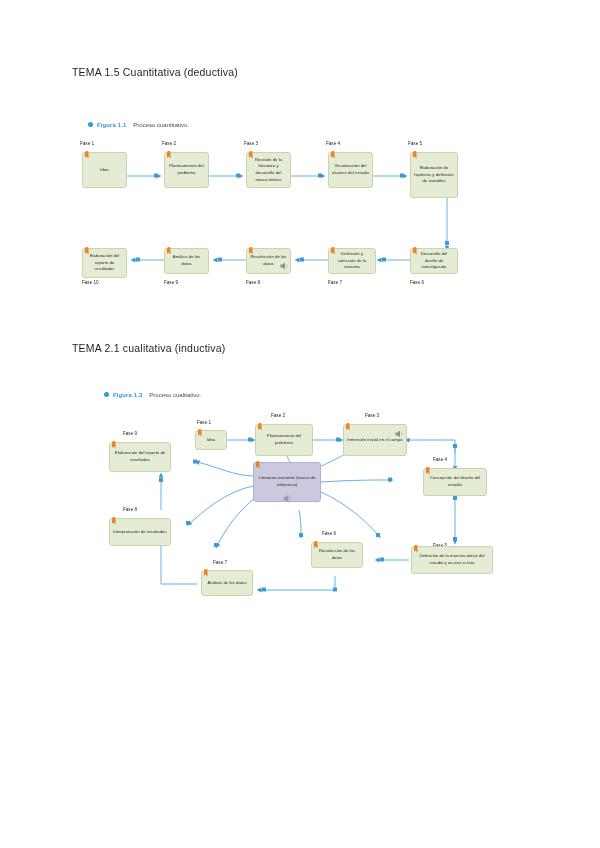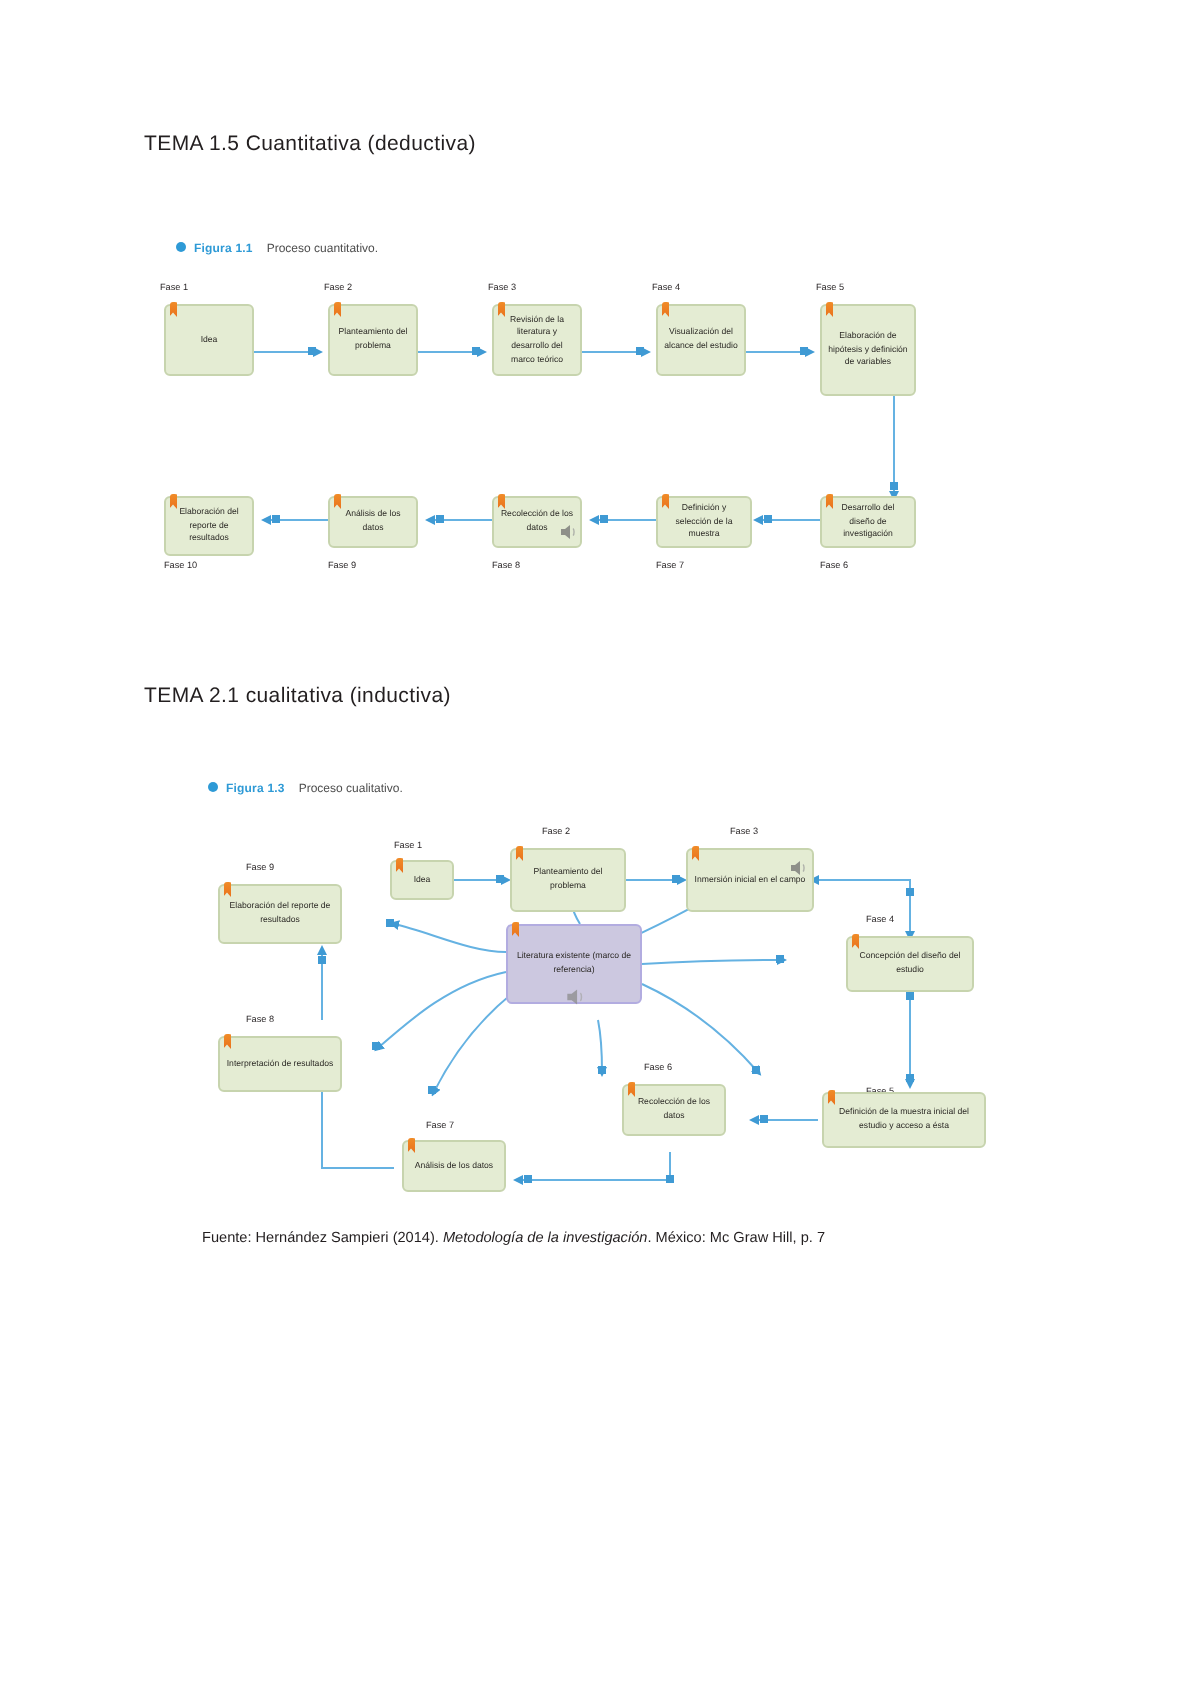--- a/index.html
+++ b/index.html
@@ -242,17 +242,14 @@
     <svg class="spk" style="left:308px;top:28px" width="13" height="12" viewBox="0 0 24 24">
       <path d="M4 9v6h4l5 4V5L8 9H4z" fill="#6d6d6d"></path>
       <path d="M16 8.5c1.4 1 1.4 6 0 7" stroke="#9a9a9a" stroke-width="1.4" fill="none"></path>
     </svg>
     <svg class="spk" style="left:196px;top:92px" width="14" height="13" viewBox="0 0 24 24">
       <path d="M4 9v6h4l5 4V5L8 9H4z" fill="#8a8a8a"></path>
       <path d="M16 8.5c1.4 1 1.4 6 0 7" stroke="#a8a8a8" stroke-width="1.4" fill="none"></path>
     </svg>
   </div>
 
-  <div id="source">
-    <span>Fuente: Hernández Sampieri (2014). </span><i>Metodología de la investigación</i><span>. México: Mc Graw Hill, p. 7</span>
-  </div>
 
 </div>
 
 </body></html>

